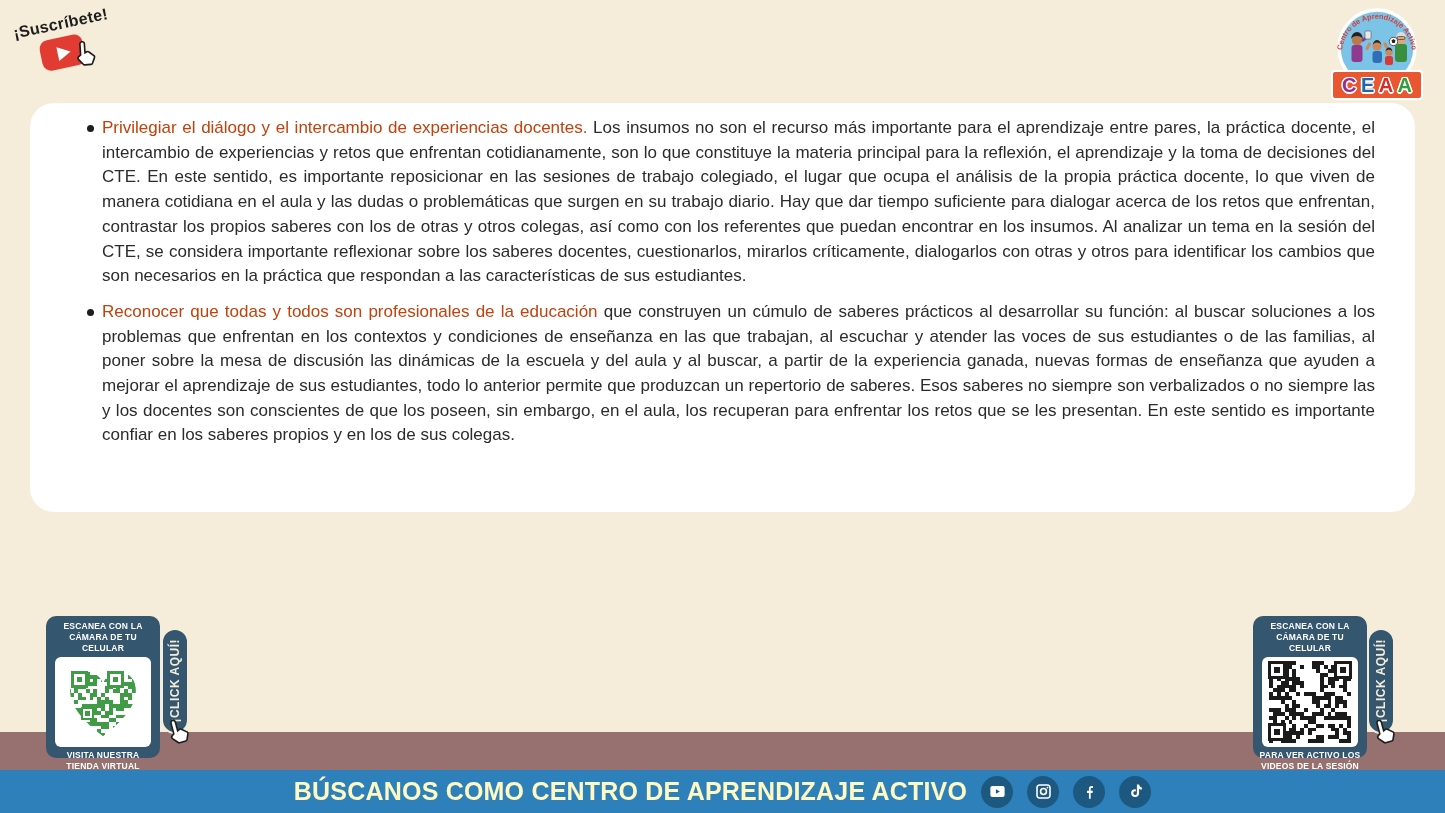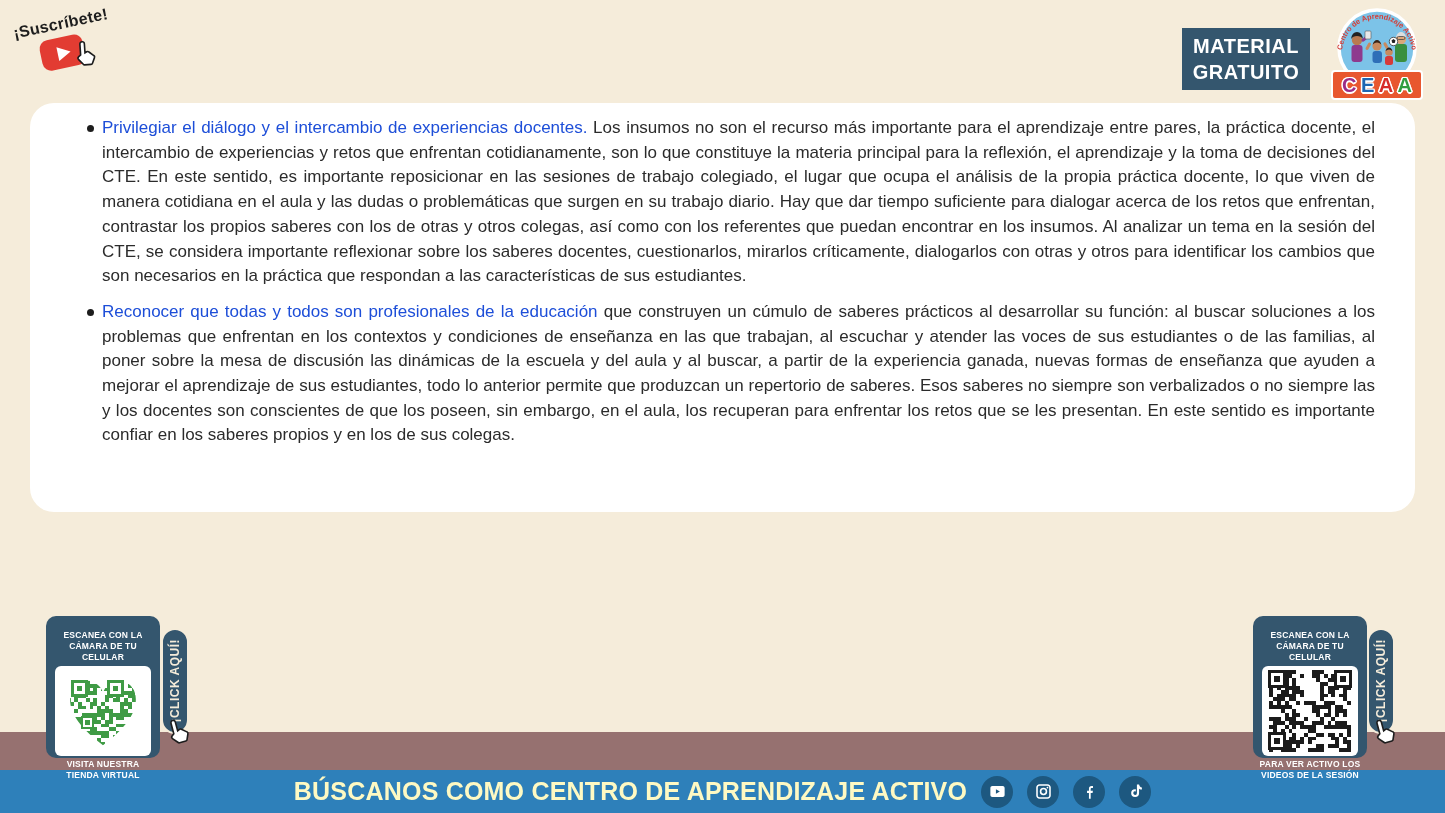--- a/index.html
+++ b/index.html
@@ -24,24 +24,24 @@
   .ribbon::before,.ribbon::after{content:"";position:absolute;top:2px;width:12px;height:21px;background:#c8401f;z-index:-1;}
   .ribbon::before{left:-9px;transform:skewY(16deg);}
   .ribbon::after{right:-9px;transform:skewY(-16deg);}
   .ribbon b{font-size:20px;font-weight:bold;line-height:1;text-shadow:-1.5px 0 #fff,1.5px 0 #fff,0 -1.5px #fff,0 1.5px #fff,-1px -1px #fff,1px 1px #fff,-1px 1px #fff,1px -1px #fff;}
 
   
   .card{position:absolute;left:30px;top:103px;width:1385px;height:409px;background:#ffffff;border-radius:24px;box-sizing:border-box;padding:13px 40px 0 72px;}
   .bullet{position:relative;text-align:justify;font-size:17px;line-height:24.7px;color:#2b2b2b;}
   .bullet + .bullet{margin-top:11px;}
   .bullet::before{content:"";position:absolute;left:-15px;top:9px;width:7px;height:7px;border-radius:50%;background:#1d1d1d;}
-  .lead{color:#1d4ed8;}
+  .lead{color:#c2410c;}
 
   
-  .qr-panel{position:absolute;width:114px;height:142px;background:#34566e;border-radius:10px;box-sizing:border-box;display:flex;flex-direction:column;align-items:center;padding:14px 4px;}
+  .qr-panel{position:absolute;width:114px;height:142px;background:#34566e;border-radius:10px;box-sizing:border-box;display:flex;flex-direction:column;align-items:center;padding:5px 4px;}
   .qr-panel .lbl{color:#fff;font-weight:bold;font-size:8.5px;line-height:1.3;text-align:center;letter-spacing:.2px;}
   .qr-box{position:relative;width:96px;height:90px;background:#fff;border-radius:6px;margin:3px 0;overflow:hidden;flex:none;}
   .qr-grid{position:absolute;display:grid;grid-template-columns:repeat(21,1fr);grid-template-rows:repeat(21,1fr);}
   .qr-grid i{display:block;}
   .qr-grid i.d{background:var(--qc);}
   #qr-left-grid{left:8px;top:7px;width:80px;height:76px;
     clip-path:path("M40 72 C14 52 4 36 8 20 C11 8 26 4 34 11 C37 13 39 16 40 20 C41 16 43 13 46 11 C54 4 69 8 72 20 C76 36 66 52 40 72 Z");}
   #qr-right-grid{left:7px;top:4px;width:82px;height:82px;}
   .finder{position:absolute;background:#fff;box-sizing:border-box;}
   .finder::after{content:"";position:absolute;left:25%;top:25%;width:50%;height:50%;background:var(--fc);}
@@ -63,24 +63,20 @@
   <div class="subscribe">
     <div class="subscribe-label">¡Suscríbete!</div>
     <div class="yt-play"></div>
     <div class="cursor">
       <svg viewBox="0 0 24 24">
           <path d="M9.2 2.6c1 0 1.8.8 1.8 1.8v7.2l1.4-.7c.6-.3 1.3-.2 1.8.3l3.7 3.1c.5.4.7 1.1.4 1.7l-1.9 4.4c-.2.5-.7.8-1.2.8H10c-.4 0-.8-.2-1-.5l-3.6-4.2c-.5-.6-.4-1.5.2-2l1.8-1.4V4.4c0-1 .8-1.8 1.8-1.8z" fill="#fff" stroke="#1d1d1d" stroke-width="1.3"></path>
         </svg>
     </div>
   </div>
 
-  <div class="material-badge">
-    <span>MATERIAL</span>
-    <span>GRATUITO</span>
-  </div>
 
   <div class="logo-wrap">
     <svg class="logo-circle" viewBox="0 0 94 80">
       <circle cx="47" cy="42" r="38" fill="#7cc3e8" stroke="#ffffff" stroke-width="3.5"></circle>
       <defs>
           <path id="ceaa-arc" d="M 13 56 A 35 35 0 1 1 81 56"></path>
         </defs>
       <text font-size="7.4" font-weight="bold" fill="#d3403a" font-family="Liberation Sans, sans-serif">
         <textPath href="#ceaa-arc" startOffset="50%" text-anchor="middle">Centro de Aprendizaje Activo</textPath>
       </text>

